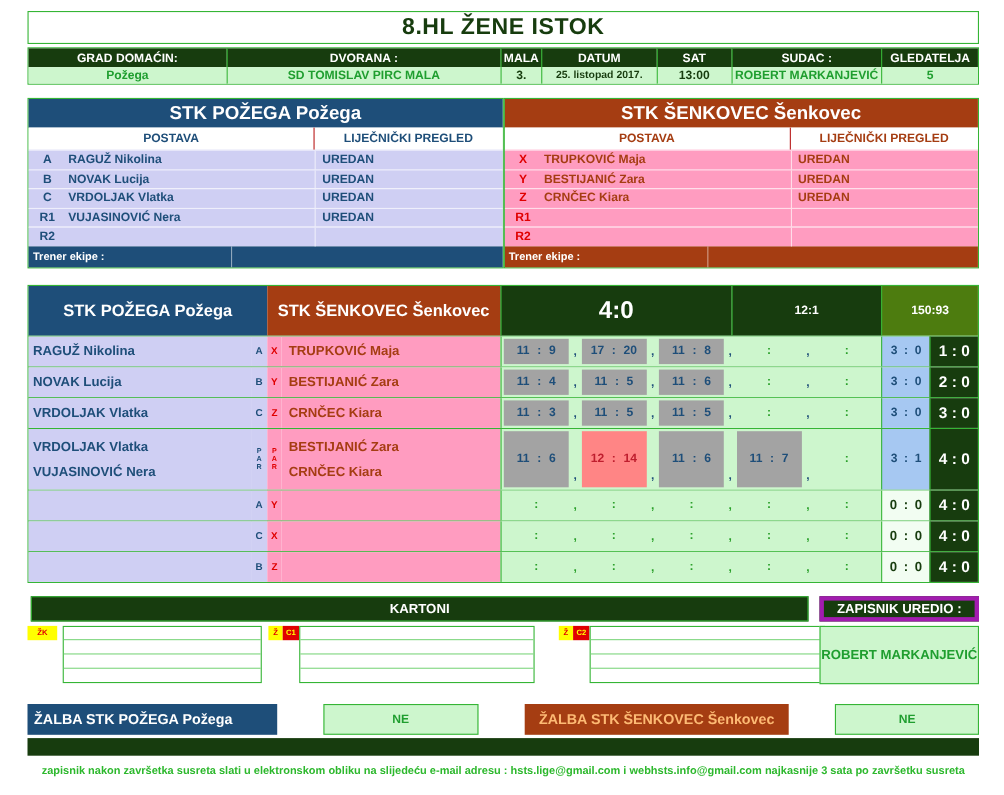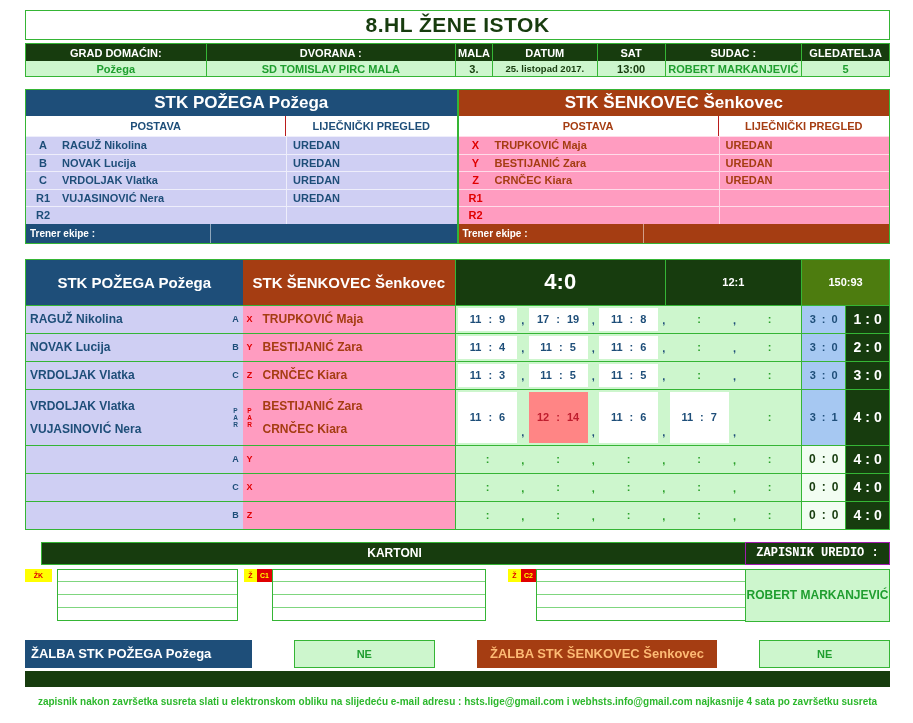--- a/index.html
+++ b/index.html
@@ -64,41 +64,41 @@
   .m-hcode { width: 14px; background: #cfcff3; color: #1e4e79; font-size: 9px; font-weight: bold;
              display: flex; flex-direction: column; align-items: center; justify-content: center; }
   .m-acode { width: 14px; background: #ff9cc0; color: #e00000; font-size: 9px; font-weight: bold;
              display: flex; flex-direction: column; align-items: center; justify-content: center; }
   .m-aname { width: 199px; background: #ff9cc0; color: #a53d12; font-size: 12px; font-weight: bold;
              display: flex; flex-direction: column; justify-content: space-evenly; padding-left: 6px; }
   .dbl .m-hcode, .dbl .m-acode { font-size: 6.5px; line-height: 7px; }
   .m-sets { width: 347px; background: #cdf6cd; display: flex; align-items: stretch; padding: 2px 2px; border-left: 1px solid #35b535; }
   .set { width: 59px; display: flex; align-items: center; justify-content: center; gap: 7px;
          font-size: 11px; font-weight: bold; color: #2aa02a; }
-  .set.won  { background: #ffffff; color: #1e4e79; }
+  .set.won  { background: #a3a3a3; color: #1e4e79; }
   .set.lost { background: #ff8585; color: #bf1e2e; }
   .comma { flex: 1; display: flex; align-items: flex-end; justify-content: center; padding-bottom: 5px; }
   .comma::after { content: ","; font-size: 11px; font-weight: bold; color: #2aa02a; }
   .filled .comma::after { color: #1e4e79; }
   .colon::after { content: ":"; }
   .m-tot { width: 44px; display: flex; align-items: center; justify-content: center; gap: 6px;
            font-size: 11px; font-weight: bold; border-left: 1px solid #35b535; }
   .m-tot.tblue { background: #a6c8f2; color: #1e4e79; }
   .m-tot.tpale { background: #f2fdf2; color: #173c0e; font-size: 12px; }
   .m-res { width: 44px; background: #173c0e; color: #ffffff; font-size: 14px; font-weight: bold;
            display: flex; align-items: center; justify-content: center; gap: 4px; border-left: 1px solid #35b535; }
 
   
   .kartoni-wrap { position: relative; height: 80px; margin-top: 12px; }
-  .kartoni-header { position: absolute; left: 16px; top: 0; width: 707px; height: 23px; background: #173c0e;
+  .kartoni-header { position: absolute; left: 3px; top: 0; width: 707px; height: 23px; background: #173c0e;
                     border: 1px solid #35b535; color: #fff; font-size: 12px; font-weight: bold;
                     display: flex; align-items: center; justify-content: center; }
   .zapisnik-header { position: absolute; left: 720px; top: 0; width: 145px; height: 23px; background: #173c0e;
-                     border: 1px solid #a21caf; color: #fff; font-size: 12px; font-weight: bold;
-                     display: flex; align-items: center; justify-content: center; font-family: Liberation Mono, monospace; }
+                     border: 4px solid #a21caf; color: #fff; font-size: 12px; font-weight: bold;
+                     display: flex; align-items: center; justify-content: center; }
   .card-table { position: absolute; top: 27px; height: 52px; background: #fff; border: 1px solid #35b535;
                 display: flex; flex-direction: column; }
   .card-table > div { flex: 1; border-top: 1px solid #7fd67f; }
   .card-table > div:first-child { border-top: none; }
   .ct1 { left: 32px; width: 181px; }
   .ct2 { left: 247px; width: 214px; }
   .ct3 { left: 511px; width: 214px; }
   .chip { position: absolute; top: 27px; height: 13px; font-size: 7px; font-weight: bold;
           display: flex; align-items: center; justify-content: center; }
   .chip.yellow { background: #ffff00; color: #e00000; }
@@ -261,21 +261,21 @@
       <div class="m-sets">
         <div class="set won">
             <span>11</span>
             <span class="colon"></span>
             <span>9</span>
           </div>
         <div class="comma"></div>
         <div class="set won">
             <span>17</span>
             <span class="colon"></span>
-            <span>19</span>
+            <span>20</span>
           </div>
         <div class="comma"></div>
         <div class="set won">
             <span>11</span>
             <span class="colon"></span>
             <span>8</span>
           </div>
         <div class="comma"></div>
         <div class="set">
             <span></span>
@@ -679,14 +679,14 @@
 
   <div class="zalba">
     <div class="z-home">ŽALBA STK POŽEGA Požega</div>
     <div class="z-hval">NE</div>
     <div class="z-away">ŽALBA STK ŠENKOVEC Šenkovec</div>
     <div class="z-aval">NE</div>
   </div>
 
   <div class="green-bar"></div>
 
-  <div class="footer">zapisnik nakon završetka susreta slati u elektronskom obliku na slijedeću e-mail adresu : hsts.lige@gmail.com i webhsts.info@gmail.com najkasnije 4 sata po završetku susreta</div>
+  <div class="footer">zapisnik nakon završetka susreta slati u elektronskom obliku na slijedeću e-mail adresu : hsts.lige@gmail.com i webhsts.info@gmail.com najkasnije 3 sata po završetku susreta</div>
 </div>
 
 </body></html>

